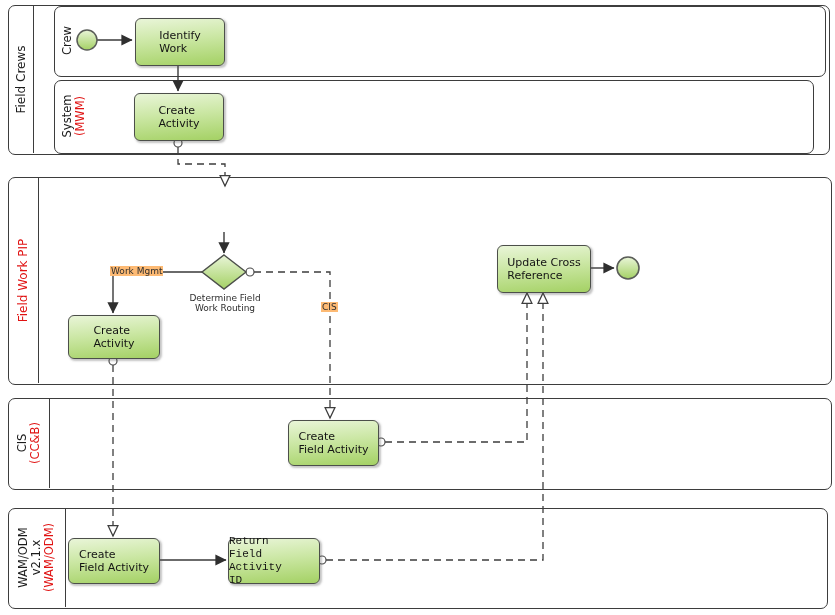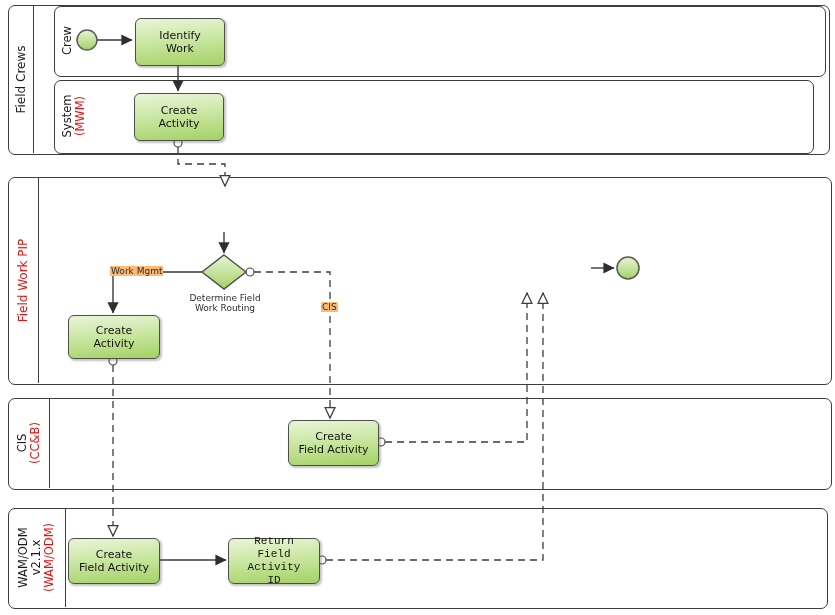--- a/index.html
+++ b/index.html
@@ -12,21 +12,21 @@
   .pool{position:absolute;border:1.4px solid #3d3d3d;border-radius:7px;background:transparent;}
   .pool-divider{position:absolute;width:0;border-left:1.4px solid #3d3d3d;}
   .sublane{position:absolute;border:1.3px solid #3d3d3d;border-radius:7px;}
   .vwrap{position:absolute;display:flex;align-items:center;justify-content:center;pointer-events:none;}
   .vlabel{transform:rotate(-90deg);white-space:nowrap;text-align:center;font-size:11.5px;line-height:13px;}
   .vlabel .multiline{white-space:pre-line;}
   .red{color:#e01212;}
   
   .node{
     position:absolute;display:flex;align-items:center;justify-content:center;
-    text-align:center;font-size:11px;line-height:13px;white-space:pre-line;
+    font-size:11px;line-height:13px;white-space:pre-line;
     background:linear-gradient(175deg,#e9f5d8 0%,#cbe7a4 45%,#a4d164 100%);
     border:1.4px solid #4c4f4a;border-radius:6px;
     box-shadow:1.5px 1.5px 2px rgba(90,90,90,0.35);
     color:#141414;
   }
   
   svg.connectors{position:absolute;left:0;top:0;pointer-events:none;}
   
   .edge-label{
     position:absolute;font-size:9px;line-height:10px;color:#2e2e2e;
@@ -135,20 +135,24 @@
     <span>Create
 Activity</span>
   </div>
 
 
   <div class="node" style="left:68px;top:315px;width:90px;height:42px;">
     <span>Create
 Activity</span>
   </div>
 
+  <div class="node" style="left:497px;top:245px;width:92px;height:46px;">
+    <span>Update Cross
+Reference</span>
+  </div>
 
   <div class="node" style="left:288px;top:420px;width:89px;height:44px;">
     <span>Create
 Field Activity</span>
   </div>
 
   <div class="node" style="left:68px;top:538px;width:90px;height:44px;">
     <span>Create
 Field Activity</span>
   </div>

